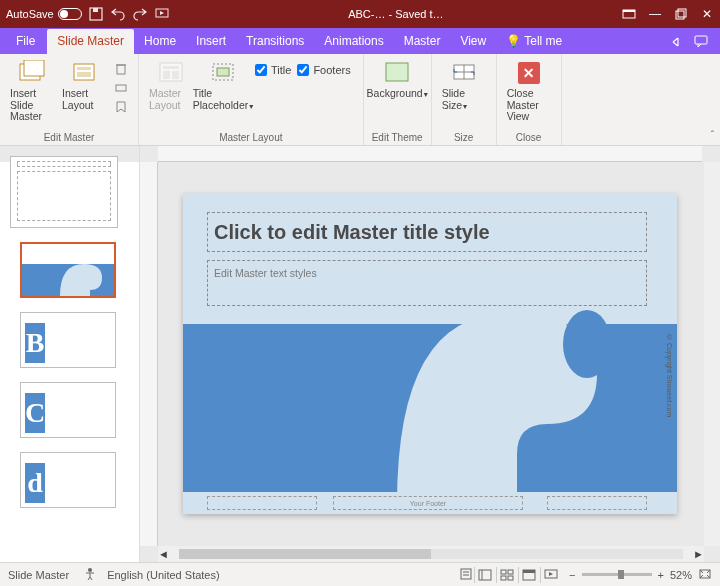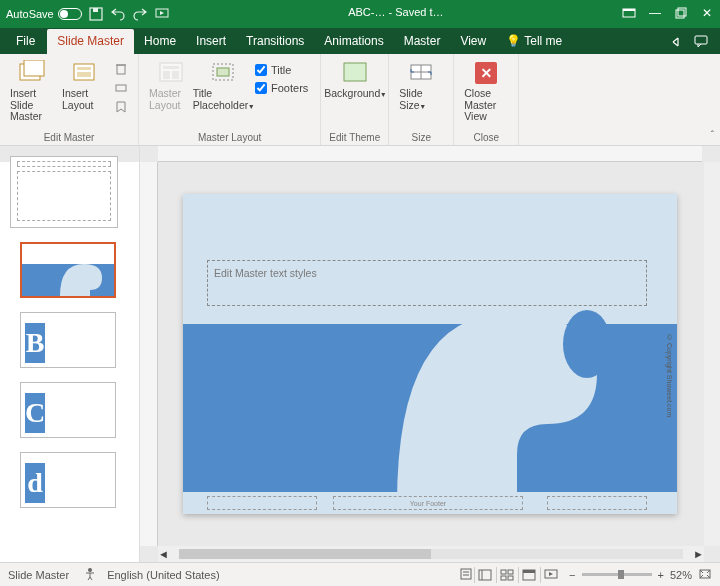--- a/index.html
+++ b/index.html
@@ -1,40 +1,40 @@
 <!DOCTYPE html>
 <html><head>
 <meta charset="utf-8">
 <style>
 * { margin: 0; padding: 0; box-sizing: border-box; font-family: "Segoe UI", Tahoma, sans-serif; }
 body { width: 720px; height: 586px; overflow: hidden; background: #fff; font-size: 11px; color: #444; }
-.titlebar { height: 28px; background: #15803d; display: flex; align-items: flex-start; color: #fff; font-size: 11px; padding: 6px 6px; }
+.titlebar { height: 28px; background: #7f1d1d; display: flex; align-items: center; color: #fff; font-size: 11px; padding: 6px 6px; }
 .titlebar .left { display: flex; align-items: center; gap: 6px; }
 .titlebar .autosave { display: flex; align-items: center; gap: 4px; }
 .titlebar .toggle { width: 24px; height: 12px; border: 1px solid #fff; border-radius: 6px; position: relative; }
 .titlebar .toggle::after { content: ""; position: absolute; left: 1px; top: 1px; width: 8px; height: 8px; background: #fff; border-radius: 4px; }
 .titlebar .qat-icon { width: 16px; height: 16px; display: inline-block; opacity: 0.9; }
 .titlebar .center { flex: 1; text-align: center; }
 .titlebar .right { display: flex; align-items: center; gap: 12px; }
 .titlebar .winbtn { width: 14px; height: 14px; display: inline-flex; align-items: center; justify-content: center; font-size: 12px; }
-.ribbon-tabs { height: 26px; background: #14532d; display: flex; align-items: flex-end; padding: 0 6px; color: #fff; }
+.ribbon-tabs { height: 26px; background: #8b5cf6; display: flex; align-items: flex-end; padding: 0 6px; color: #fff; }
 .ribbon-tabs .tab { padding: 5px 10px 6px; font-size: 12px; cursor: pointer; }
 .ribbon-tabs .tab.file { margin-right: 2px; }
 .ribbon-tabs .tab.active { background: #f3f2f1; color: #b83b1d; border-radius: 2px 2px 0 0; }
 .ribbon-tabs .spacer { flex: 1; }
 .ribbon-tabs .right-icons { display: flex; gap: 10px; padding-right: 6px; padding-bottom: 4px; }
 .ribbon { height: 92px; background: #f3f2f1; border-bottom: 1px solid #d6d6d6; display: flex; position: relative; }
 .group { display: flex; flex-direction: column; align-items: center; padding: 4px 8px 2px; border-right: 1px solid #e1dfde; }
 .group .buttons { display: flex; gap: 4px; align-items: flex-start; flex: 1; }
 .group .label { font-size: 10px; color: #666; margin-top: 2px; }
 .bigbtn { display: flex; flex-direction: column; align-items: center; width: 48px; padding: 2px; cursor: pointer; }
 .bigbtn .ico { width: 28px; height: 26px; margin-bottom: 2px; }
 .bigbtn .txt { font-size: 10.5px; text-align: left; line-height: 1.1; }
 .bigbtn.disabled { opacity: 0.45; }
-.chkcol { display: flex; flex-direction: column; gap: 6px; padding: 6px 4px; }
+.chkcol { display: flex; flex-direction: row; gap: 6px; padding: 6px 4px; }
 .chkcol label { display: flex; align-items: center; gap: 4px; font-size: 11px; }
 .chkcol input { width: 12px; height: 12px; }
 .close-x { width: 22px; height: 22px; background: #d9534f; color: #fff; display: flex; align-items: center; justify-content: center; border-radius: 2px; font-size: 14px; font-weight: bold; }
 .ribbon-collapse { position: absolute; right: 6px; bottom: 4px; font-size: 10px; color: #666; }
 .worksplit { display: flex; height: 416px; }
 .thumbs { width: 140px; background: #fff; border-right: 1px solid #ddd; padding: 10px 0 0 20px; overflow: hidden; position: relative; }
 .thumbs::before { content: ""; position: absolute; top: 0; left: 0; right: 0; height: 16px; background: #e9e9e9; }
 .thumb { width: 96px; height: 56px; background: #fff; border: 1px solid #bdbdbd; margin-bottom: 14px; position: relative; overflow: hidden; }
 .thumb.master { height: 72px; margin-left: -10px; width: 108px; }
 .thumb.selected { border: 2px solid #d85a2b; }
@@ -280,20 +280,23 @@
     <div class="scrollV"></div>
     <div class="scrollH">
       <span>◄</span>
       <div class="track">
           <div class="thumbh"></div>
         </div>
       <span>►</span>
     </div>
 
     <div class="slide">
+      <div class="ph ph-title">
+        <span>Click to edit Master title style</span>
+      </div>
       <div class="ph ph-body">
         <span>Edit Master text styles</span>
       </div>
       <div class="wave">
         <svg width="300" height="220" viewBox="0 0 300 220">
           <path d="M60 220 Q60 30 170 30 Q260 30 260 90 Q260 140 210 140 Q180 140 180 170 L180 220 Z" fill="#d3e2ef"></path>
           <ellipse cx="250" cy="60" rx="24" ry="34" fill="#518bc9"></ellipse>
         </svg>
       </div>
       <div class="ftr" style="left:24px;width:110px"></div>

